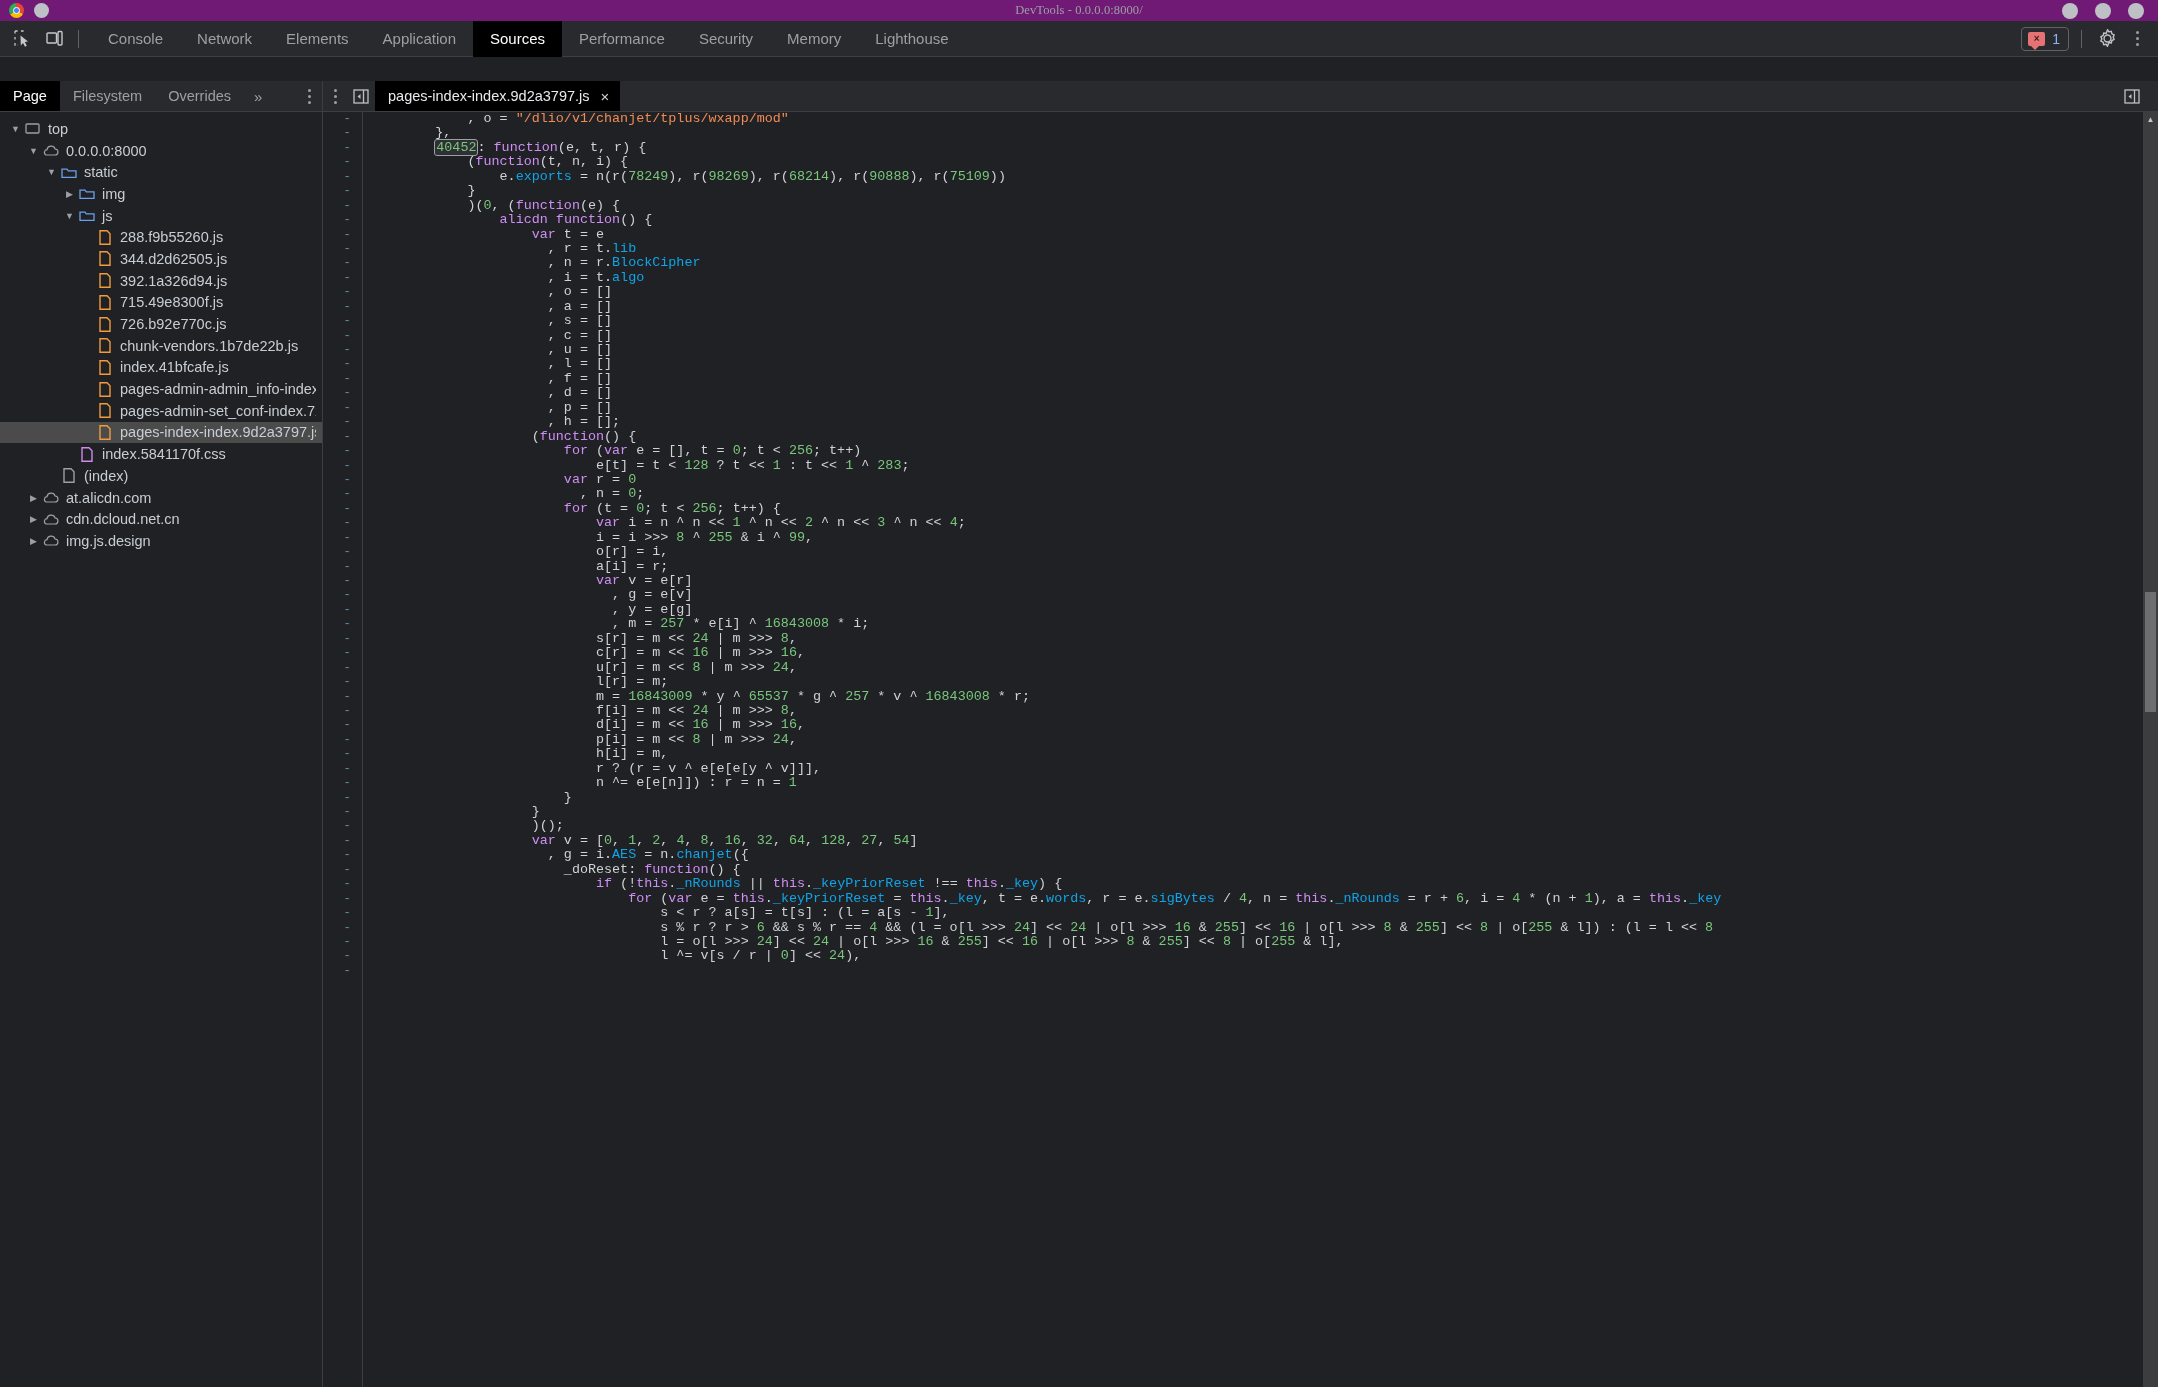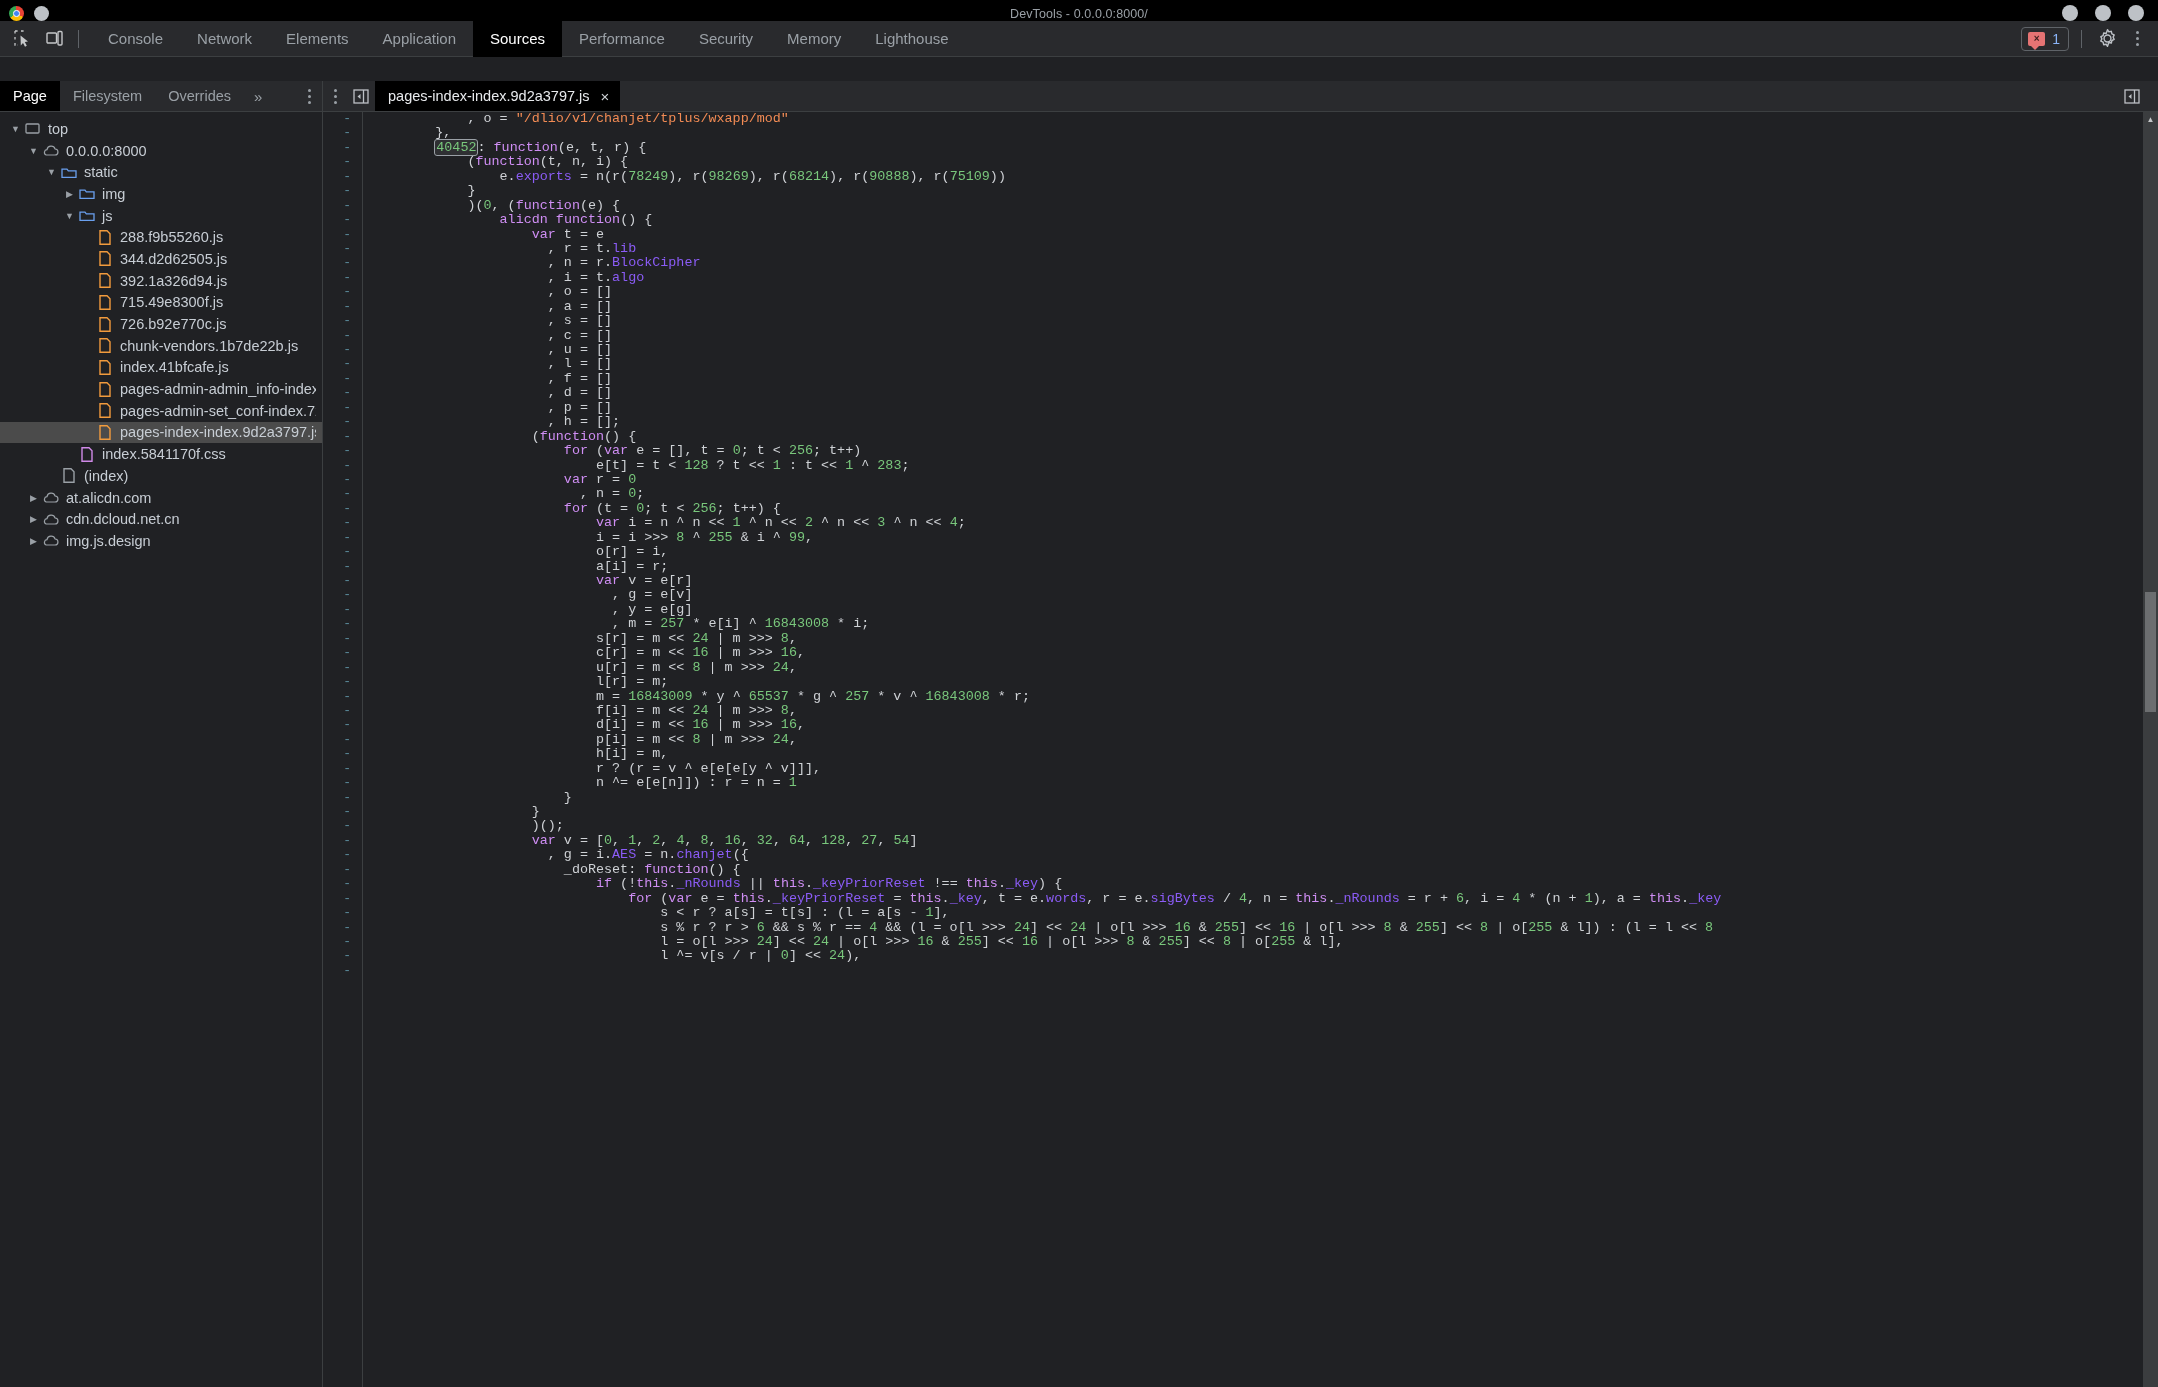--- a/index.html
+++ b/index.html
@@ -4,22 +4,22 @@
 <style>
   * { box-sizing: border-box; margin:0; padding:0; }
   html,body {
     width:2158px; height:1387px;
     background:#202124;
     font-family:"Liberation Sans", sans-serif;
     overflow:hidden;
   }
   
   .titlebar{
-    height:21px; background:#000000; position:relative;
-    display:flex; align-items:flex-end;
+    height:21px; background:#701a75; position:relative;
+    display:flex; align-items:center;font-family:Liberation Serif, serif;
   }
   .tb-left{ display:flex; align-items:center; gap:10px; padding-left:9px; }
   .chrome-logo{ width:15px; height:15px; border-radius:50%;
     background:conic-gradient(#ea4335 0 33%, #fbbc05 33% 66%, #34a853 66% 100%);
     position:relative;}
   .chrome-logo:after{content:"";position:absolute;inset:4.2px;border-radius:50%;
     background:#4285f4;border:1.2px solid #fff;}
   .dot-gray{ width:15px;height:15px;border-radius:50%;background:#bdc1c6;}
   .tb-title{ position:absolute; left:0; right:0; text-align:center;
     font-size:12.5px; color:#9aa0a6; letter-spacing:.1px;}
@@ -102,21 +102,21 @@
     border-right:1px solid #3c3f41; }
   .gutter .gl{ height:14.45px; line-height:14.45px; text-align:right; padding-right:11px;
     font-family:"Liberation Mono", monospace; font-size:13px; color:#5a8a9a;}
   .codearea{ flex:1 1 auto; position:relative; overflow:hidden; }
   .cline{ height:14.45px; line-height:14.45px; white-space:pre;
     font-family:"Liberation Mono", monospace; font-size:13.4px; color:#cfd2d6;
     padding-left:8px;}
   .k{color:#cf8ef4}        
   .num{color:#79c77c}      
   .str{color:#f28b54}      
-  .prop{color:#8b5cf6}       
+  .prop{color:#0ea5e9}       
   .hit{ outline:1px solid #9aa0a6; background:rgba(255,255,255,.07);
         border-radius:2px; padding:0 1px; }
 
   
   .vscroll{ position:absolute; right:0; top:0; bottom:0; width:15px; background:#3b3d3f;}
   .vthumb{ position:absolute; left:2px; width:11px; background:#6c6e70; border-radius:0;}
   .vup,.vdn{ position:absolute; left:0; width:15px; height:15px; display:flex;
     align-items:center;justify-content:center;color:#c5c7c9;font-size:8px;}
   .hscroll{ height:14px; background:#3b3d3f; display:flex; align-items:center;
     position:relative;}

